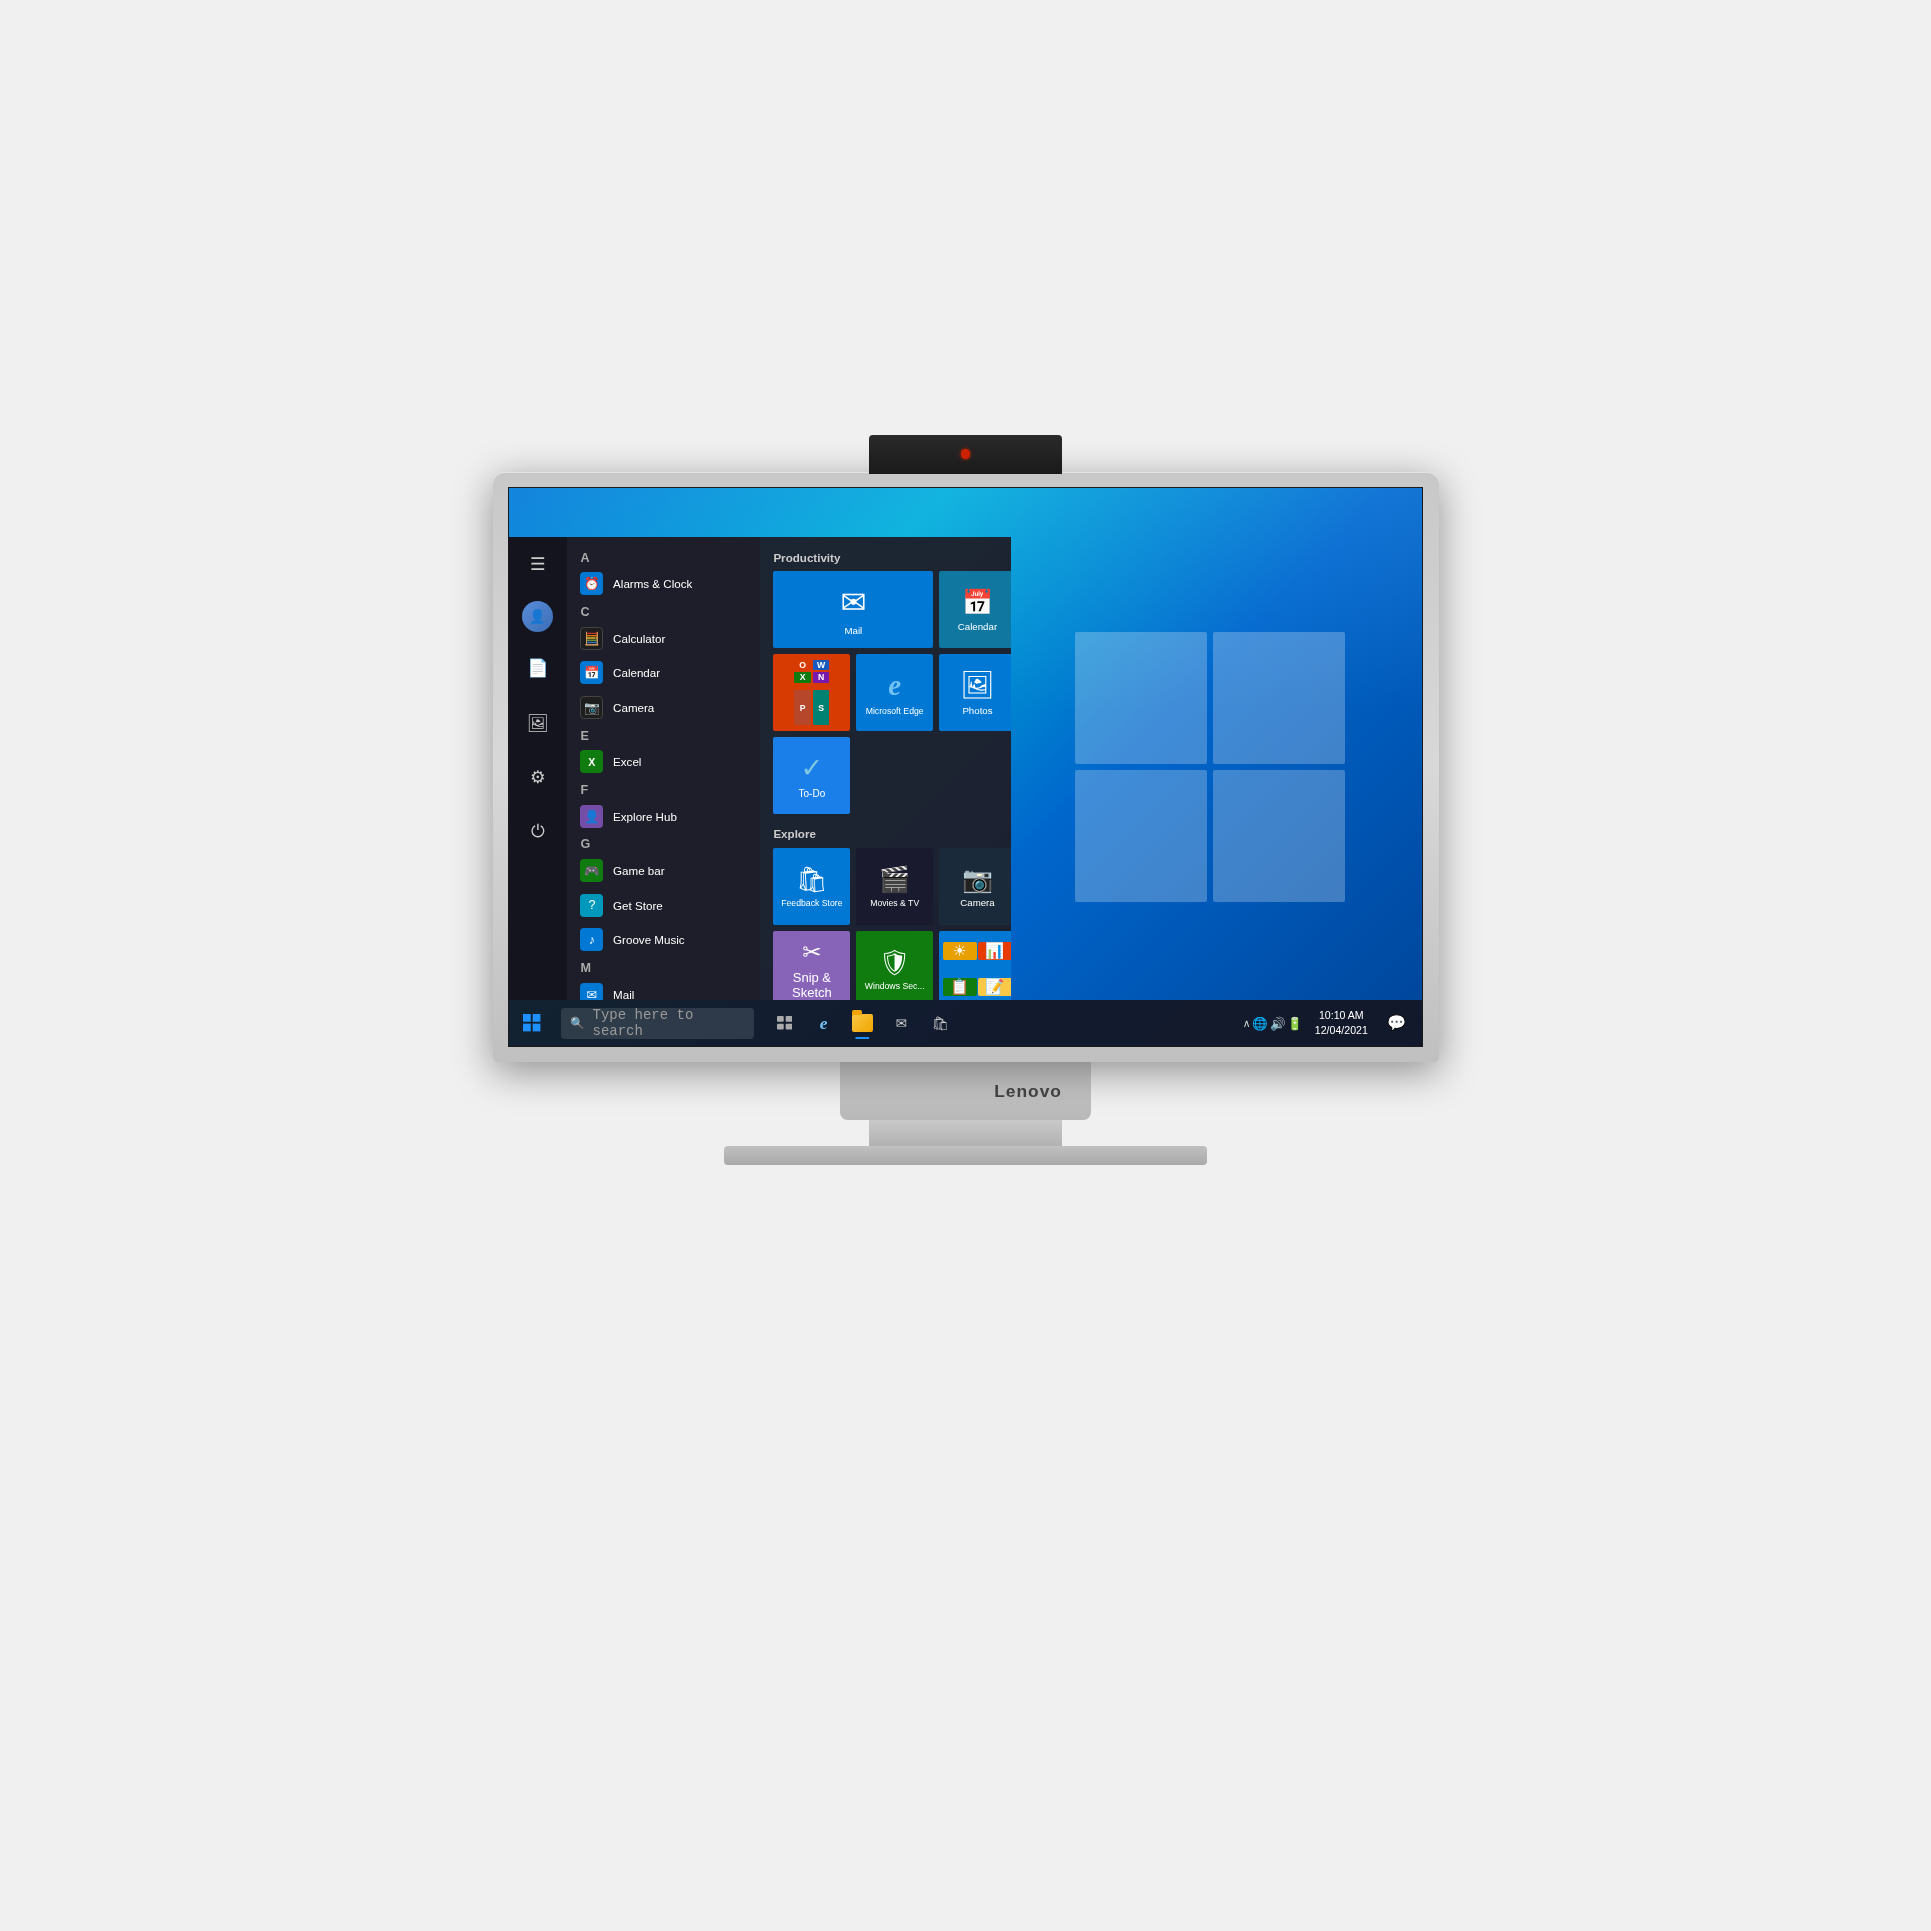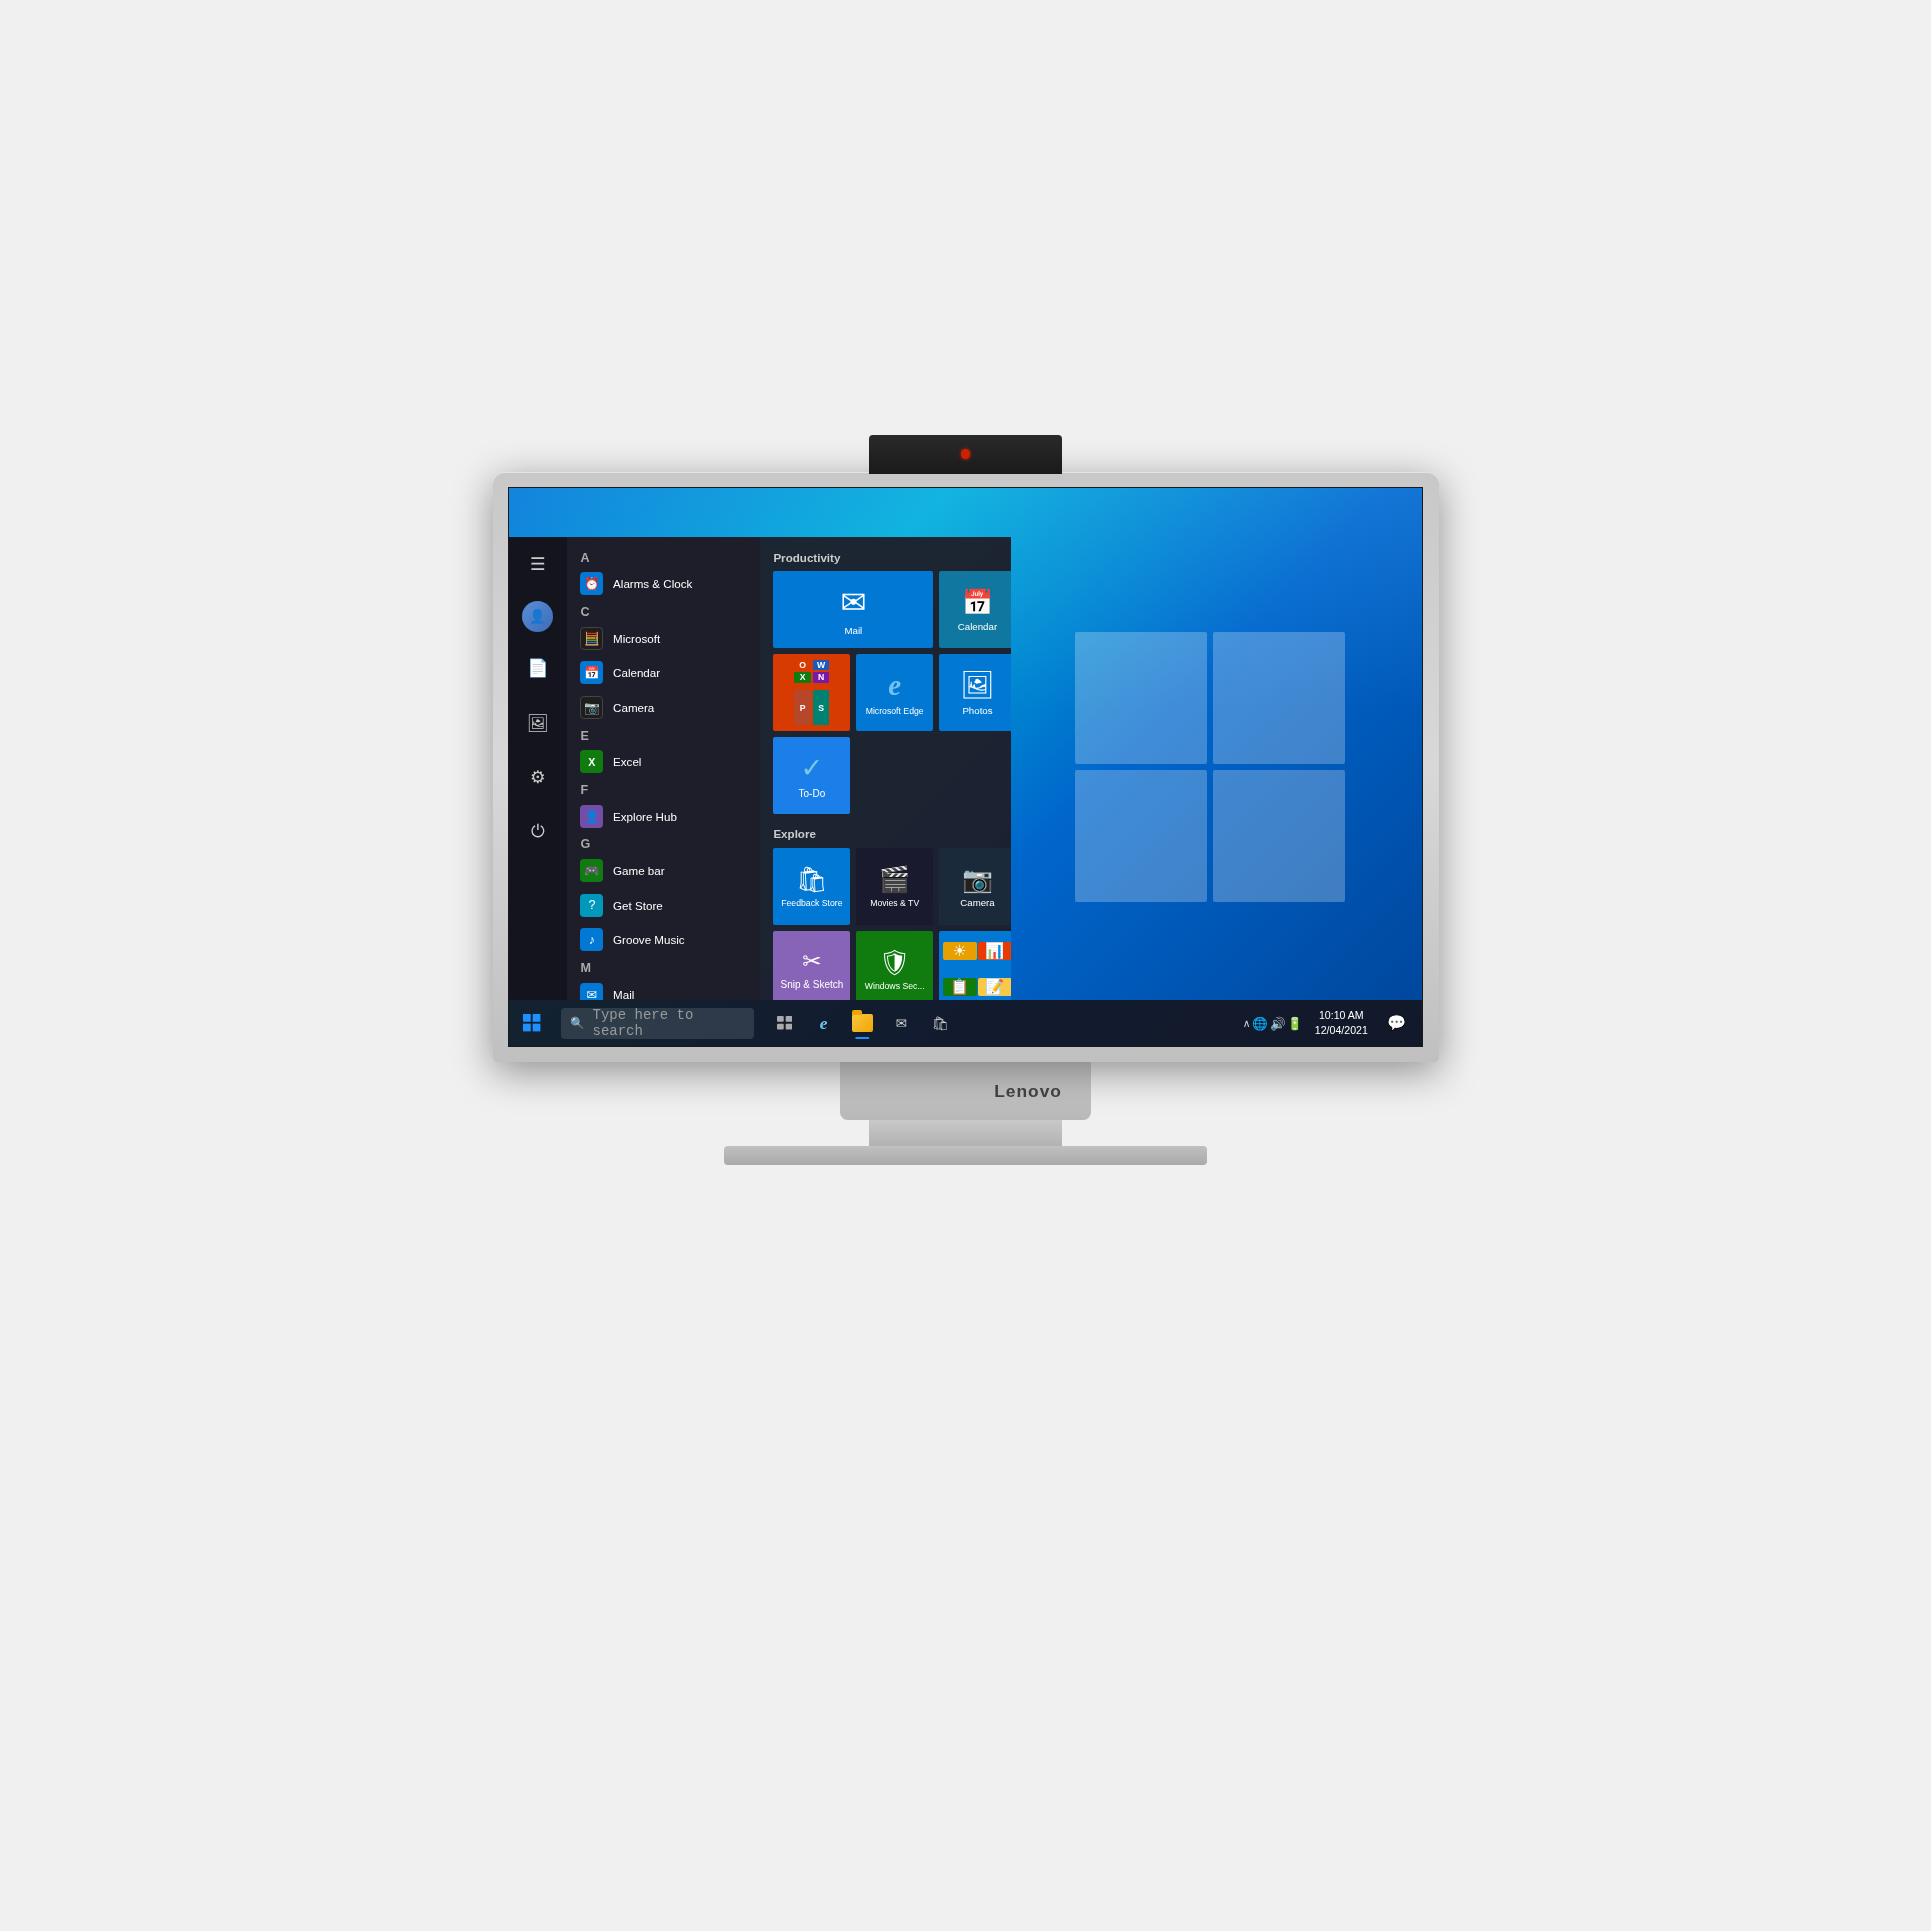--- a/index.html
+++ b/index.html
@@ -470,21 +470,21 @@
 
         <div class="start-app-list">
           <div class="app-section-letter">A</div>
           <div class="app-item">
             <div class="app-icon icon-blue">⏰</div>
             <span>Alarms &amp; Clock</span>
           </div>
           <div class="app-section-letter">C</div>
           <div class="app-item">
             <div class="app-icon icon-dark">🧮</div>
-            <span>Microsoft</span>
+            <span>Calculator</span>
           </div>
           <div class="app-item">
             <div class="app-icon icon-blue">📅</div>
             <span>Calendar</span>
           </div>
           <div class="app-item">
             <div class="app-icon icon-dark">📷</div>
             <span>Camera</span>
           </div>
           <div class="app-section-letter">E</div>
@@ -577,21 +577,21 @@
               <div style="font-size:8.7px;">Movies &amp; TV</div>
             </div>
 
             <div class="tile tile-camera">
               <div style="font-size:25px;">📷</div>
               <div style="font-size:9.7px;">Camera</div>
             </div>
 
             <div class="tile tile-snip">
               <div style="font-size:23px;">✂</div>
-              <div style="font-size:10px;">Snip &amp; Sketch</div>
+              <div style="font-size:13px;">Snip &amp; Sketch</div>
             </div>
 
             <div class="tile tile-winsec">
               <div style="font-size:25px;">🛡</div>
               <div style="font-size:8.7px;">Windows Sec...</div>
             </div>
 
             <div class="tile tile-multi" style="display:grid; grid-template-columns:1fr 1fr; padding:3.9px; gap:1.9px;">
               <div style="background:#e8a000; border-radius:1.9px; display:flex; align-items:center; justify-content:center; font-size:15.4px;">☀</div>
               <div style="background:#e83b01; border-radius:1.9px; display:flex; align-items:center; justify-content:center; font-size:15.4px;">📊</div>

